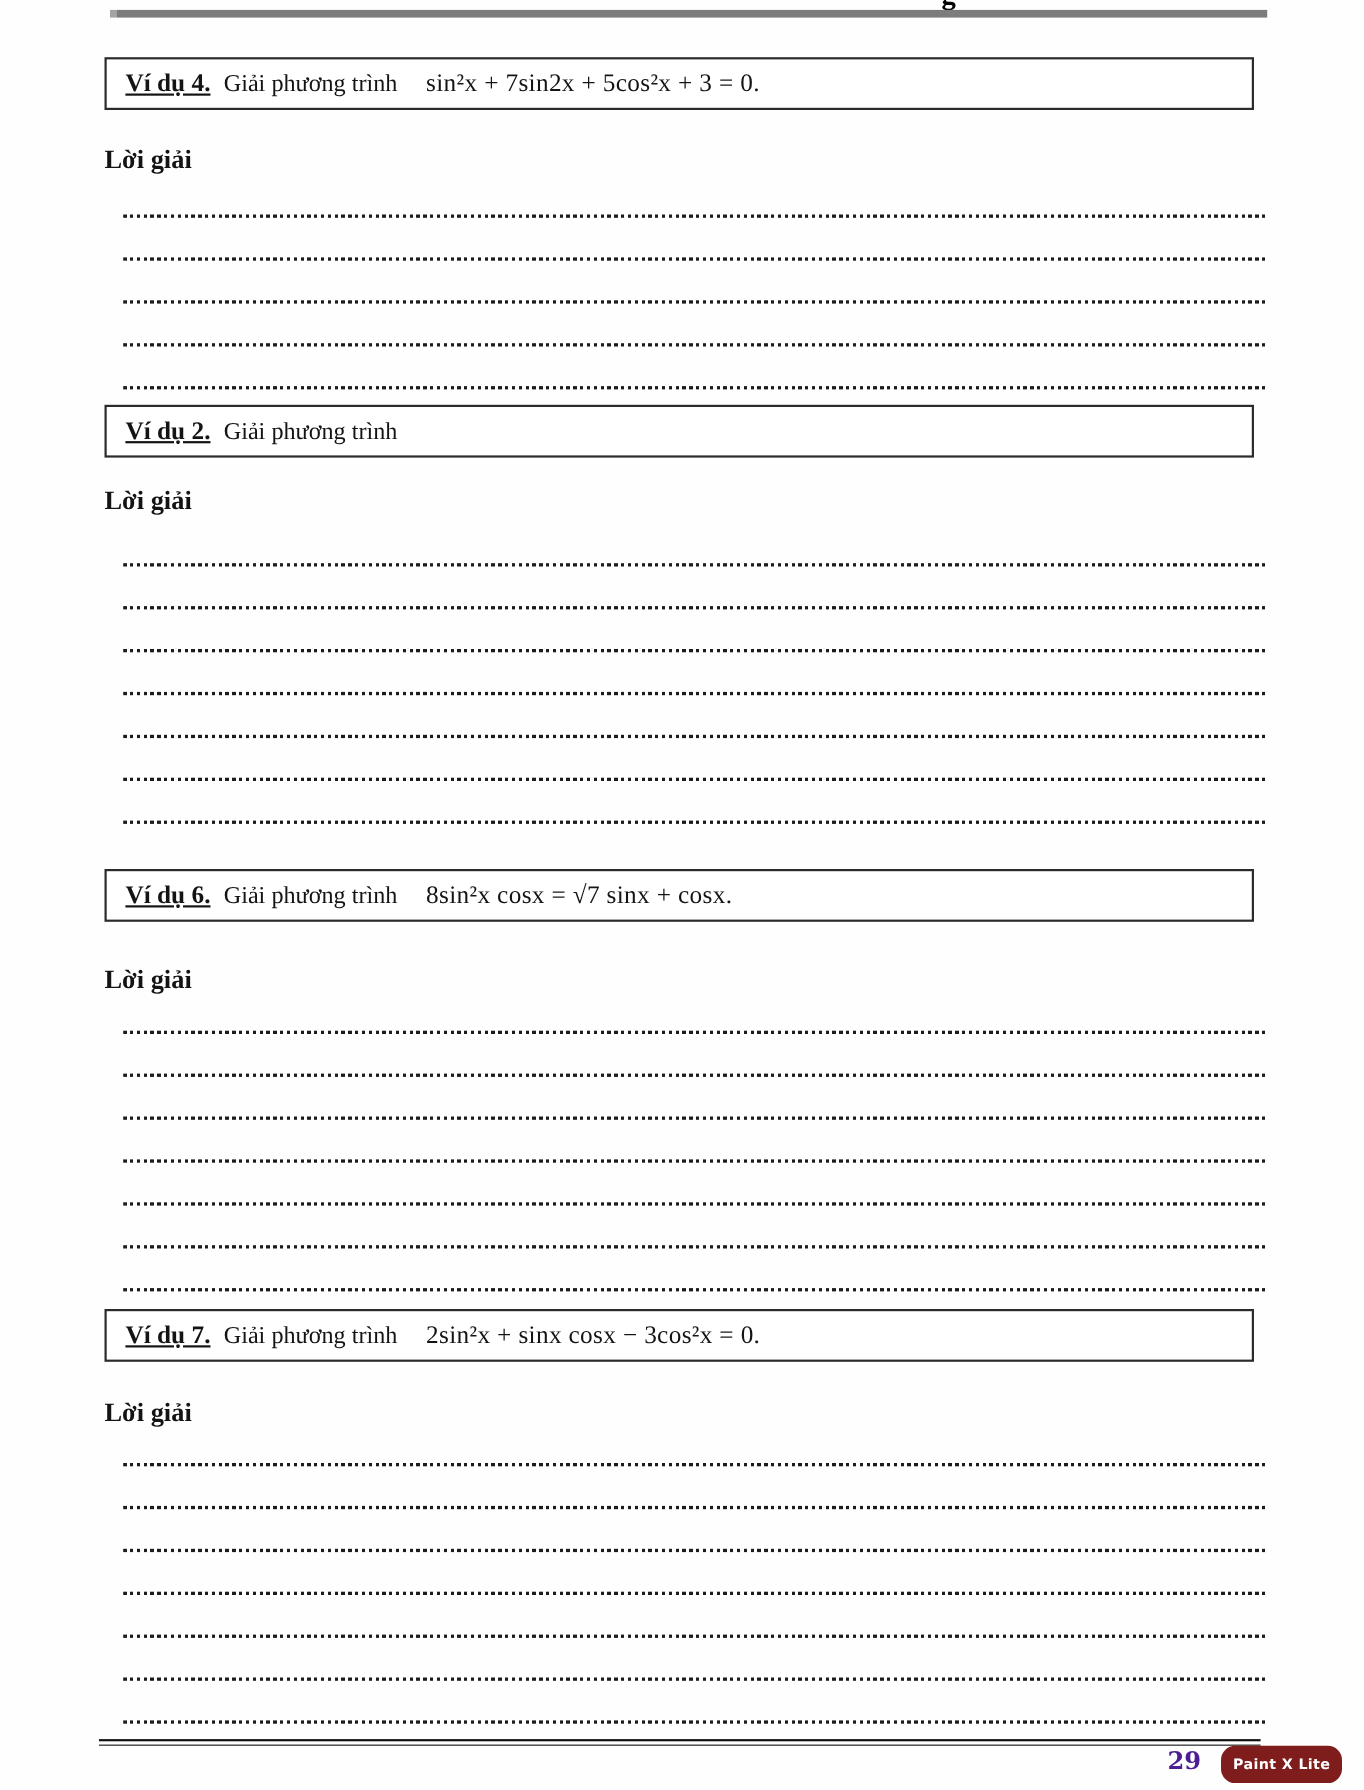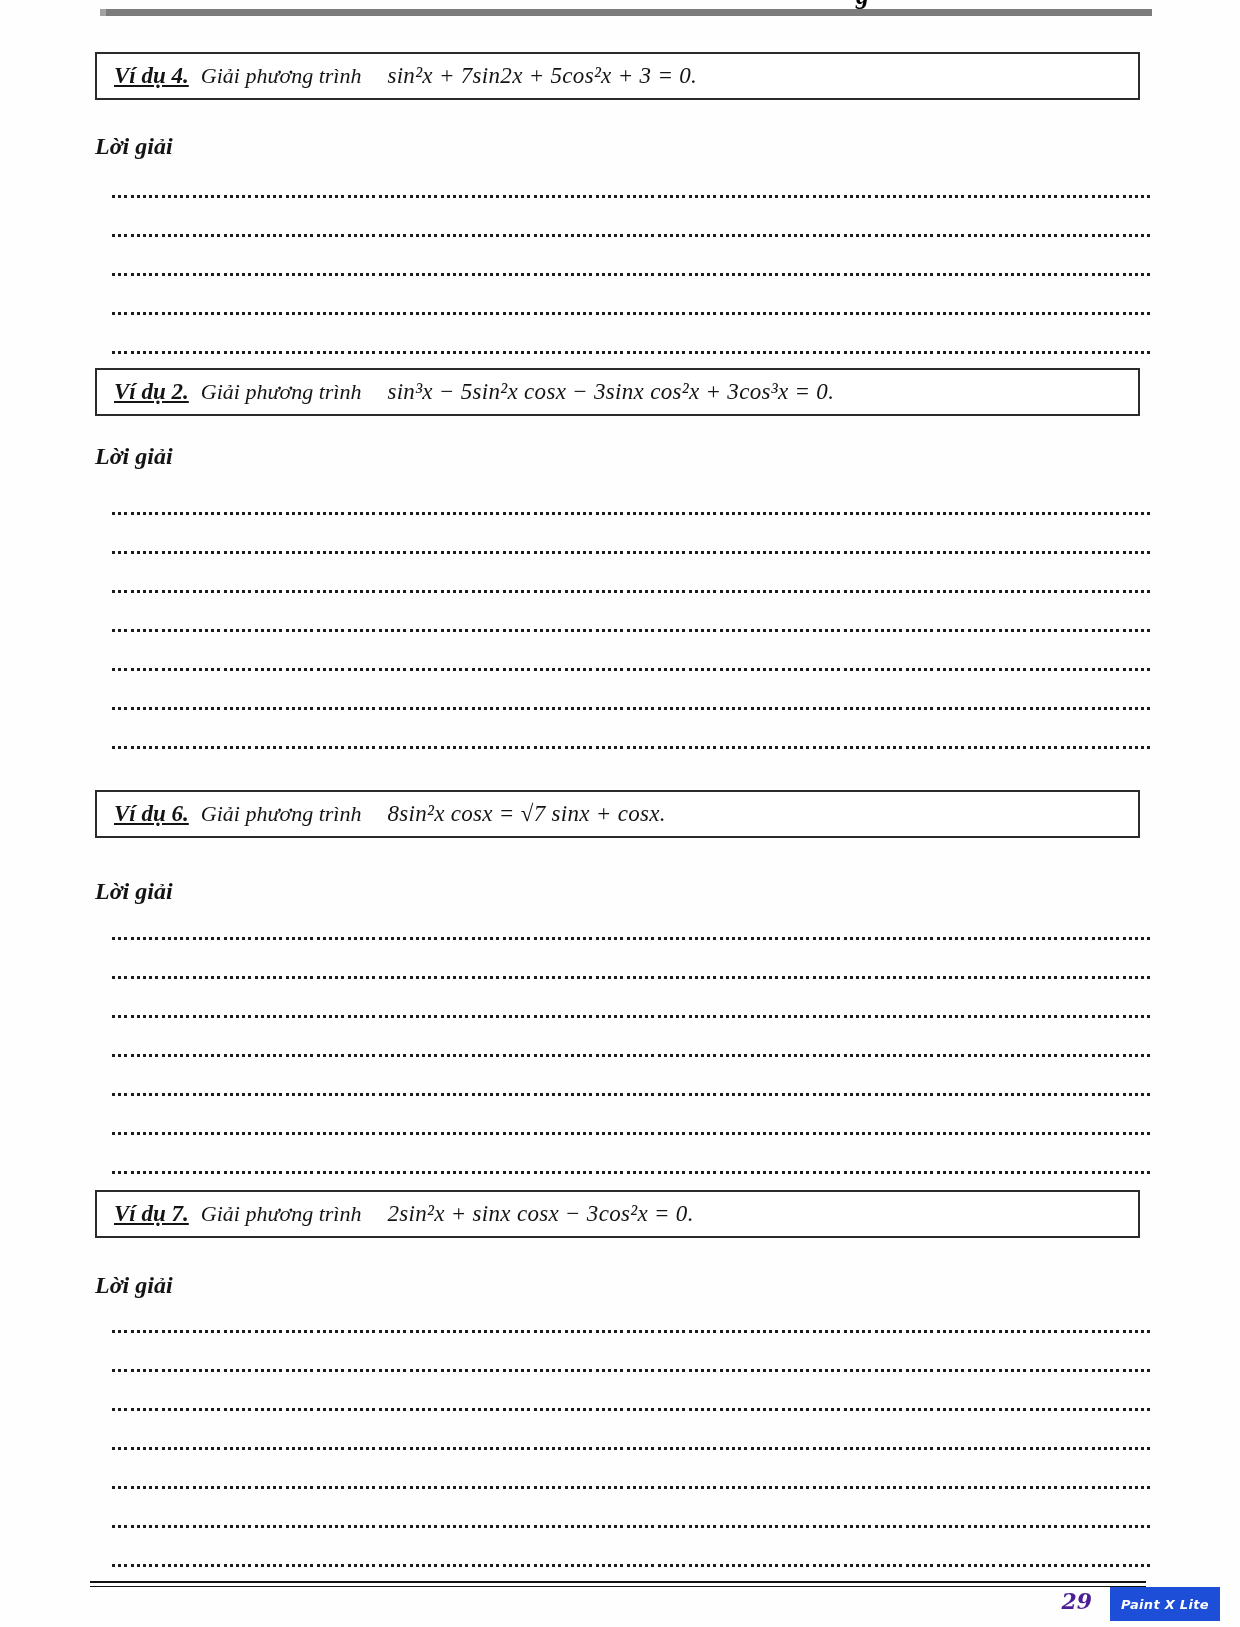--- a/index.html
+++ b/index.html
@@ -4,21 +4,20 @@
 <style>
   html, body { margin: 0; padding: 0; }
   .page {
     position: relative;
     width: 1240px;
     height: 1627px;
     background: #fefefe;
     overflow: hidden;
     font-family: "Liberation Serif", serif;
     color: #141414;
-    font-style: italic;
   }
   .crop-glyph {
     position: absolute;
     left: 856px;
     top: -19px;
     font-size: 26px;
     font-weight: bold;
     color: #000;
   }
   .top-bar {
@@ -83,22 +82,22 @@
     font-weight: bold;
     font-size: 22px;
     color: #4c1d95;
   }
   .watermark-badge {
     position: absolute;
     left: 1110px;
     top: 1587px;
     height: 34px;
     padding: 0 11px;
-    background: #1d4ed8;
-    border-radius: 0;
+    background: #7f1d1d;
+    border-radius: 13px;
     display: flex;
     align-items: center;
     font-family: "DejaVu Sans", sans-serif;
     font-weight: bold;
     font-size: 13px;
     color: #ffffff;
     letter-spacing: 0.3px;
   }
 </style>
 </head>
@@ -119,21 +118,20 @@
     <div class="dotline"></div>
     <div class="dotline"></div>
     <div class="dotline"></div>
     <div class="dotline"></div>
     <div class="dotline"></div>
   </div>
 
   <div class="vd-box" style="top:368px">
     <span class="vd-label">Ví dụ 2.</span>
     <span class="vd-prompt">Giải phương trình</span>
-    <span class="vd-eq">sin³x − 5sin²x cosx − 3sinx cos²x + 3cos³x = 0.</span>
   </div>
   <div class="loigiai" style="top:443px">Lời giải</div>
   <div class="lines" style="top:512px">
     <div class="dotline"></div>
     <div class="dotline"></div>
     <div class="dotline"></div>
     <div class="dotline"></div>
     <div class="dotline"></div>
     <div class="dotline"></div>
     <div class="dotline"></div>

